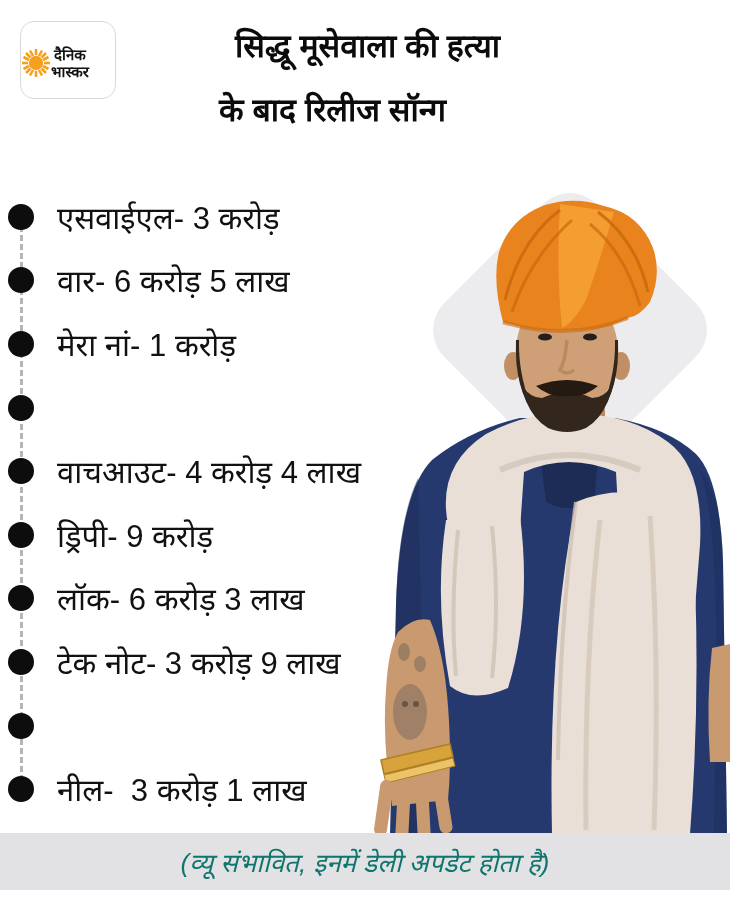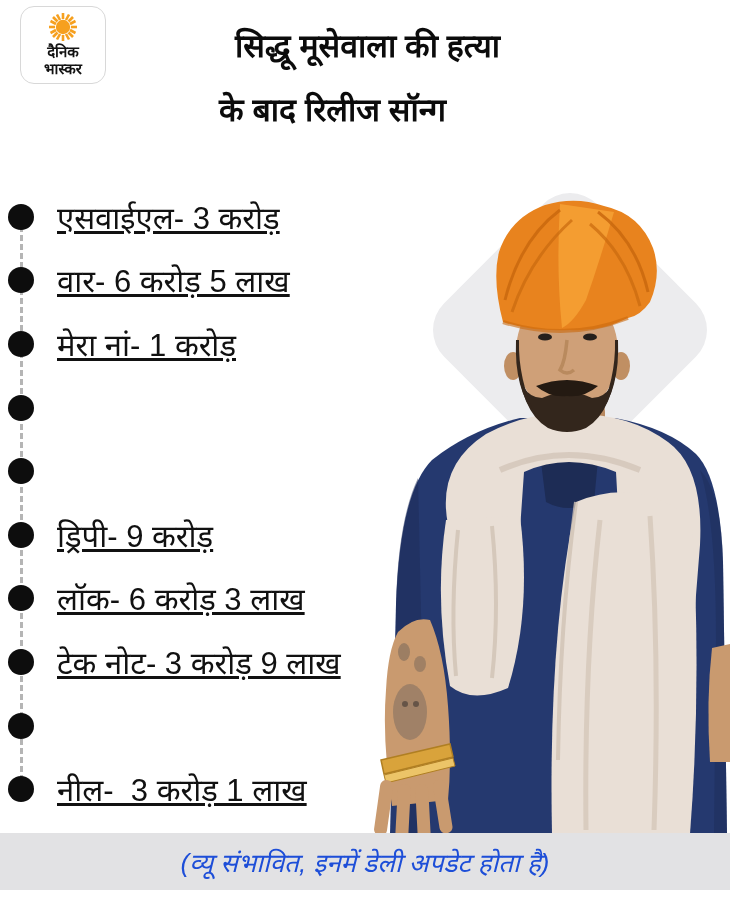--- a/index.html
+++ b/index.html
@@ -7,45 +7,45 @@
   .canvas{position:relative;width:730px;height:910px;background:#ffffff;overflow:hidden;}
 
   
   .bg-diamond{position:absolute;left:462px;top:222px;width:216px;height:216px;
     background:#ececee;border-radius:38px;transform:rotate(45deg);z-index:0;}
 
   
   .photo{position:absolute;left:365px;top:180px;width:365px;height:654px;z-index:1;}
 
   
-  .logo{position:absolute;left:20px;top:6px;width:86px;height:78px;background:#ffffff;
-    border:1px solid #d8d8d8;border-radius:14px;z-index:3;display:flex;flex-direction:column;
+  .logo{position:absolute;left:20px;top:21px;width:96px;height:78px;background:#ffffff;
+    border:1px solid #d8d8d8;border-radius:14px;z-index:3;display:flex;
     align-items:center;justify-content:flex-start;box-sizing:border-box;padding-top:5px;}
   .logo-sun{width:30px;height:30px;flex:0 0 auto;}
   .logo-text{text-align:center;font-weight:700;font-size:15px;line-height:17px;color:#121212;margin-top:1px;}
   .logo-text span{display:block;}
 
   
   .title{position:absolute;left:60px;top:14px;width:615px;margin:0;text-align:center;z-index:2;
     color:#0b0b0b;font-weight:800;font-size:32px;line-height:64px;}
   .title .t1{display:block;}
   .title .t2{display:block;margin-right:70px;}
 
   
   .song-list{position:absolute;left:0;top:185px;margin:0;padding:0;list-style:none;z-index:2;}
   .song-row{position:relative;height:63.6px;display:flex;align-items:center;}
   .bullet{width:26px;height:26px;border-radius:50%;background:#0d0d0d;margin-left:8px;flex:0 0 auto;}
-  .song-label{margin-left:23px;font-size:31px;font-weight:500;color:#111111;white-space:pre;text-decoration:underline;}
+  .song-label{margin-left:23px;font-size:31px;font-weight:500;color:#111111;white-space:pre;}
   .connector{position:absolute;left:20px;top:32px;height:573px;width:0;
     border-left:3px dashed #b5b5b5;z-index:-1;}
 
   
   .caption-band{position:absolute;left:0;top:833px;width:730px;height:57px;background:#e2e2e4;z-index:4;
     display:flex;align-items:center;justify-content:center;}
-  .caption-band p{margin:0;font-size:26px;font-style:italic;font-weight:500;color:#1d4ed8;}
+  .caption-band p{margin:0;font-size:26px;font-style:italic;font-weight:500;color:#0f766e;}
 </style>
 </head>
 <body>
 
 <div class="canvas">
 
   <div class="bg-diamond"></div>
 
   <svg class="photo" viewBox="365 180 365 654" aria-hidden="true">
 
@@ -168,20 +168,21 @@
     </li>
     <li class="song-row">
       <span class="bullet"></span>
       <span class="song-label">मेरा नां- 1 करोड़</span>
     </li>
     <li class="song-row">
       <span class="bullet"></span>
     </li>
     <li class="song-row">
       <span class="bullet"></span>
+      <span class="song-label">वाचआउट- 4 करोड़ 4 लाख</span>
     </li>
     <li class="song-row">
       <span class="bullet"></span>
       <span class="song-label">ड्रिपी- 9 करोड़</span>
     </li>
     <li class="song-row">
       <span class="bullet"></span>
       <span class="song-label">लॉक- 6 करोड़ 3 लाख</span>
     </li>
     <li class="song-row">

